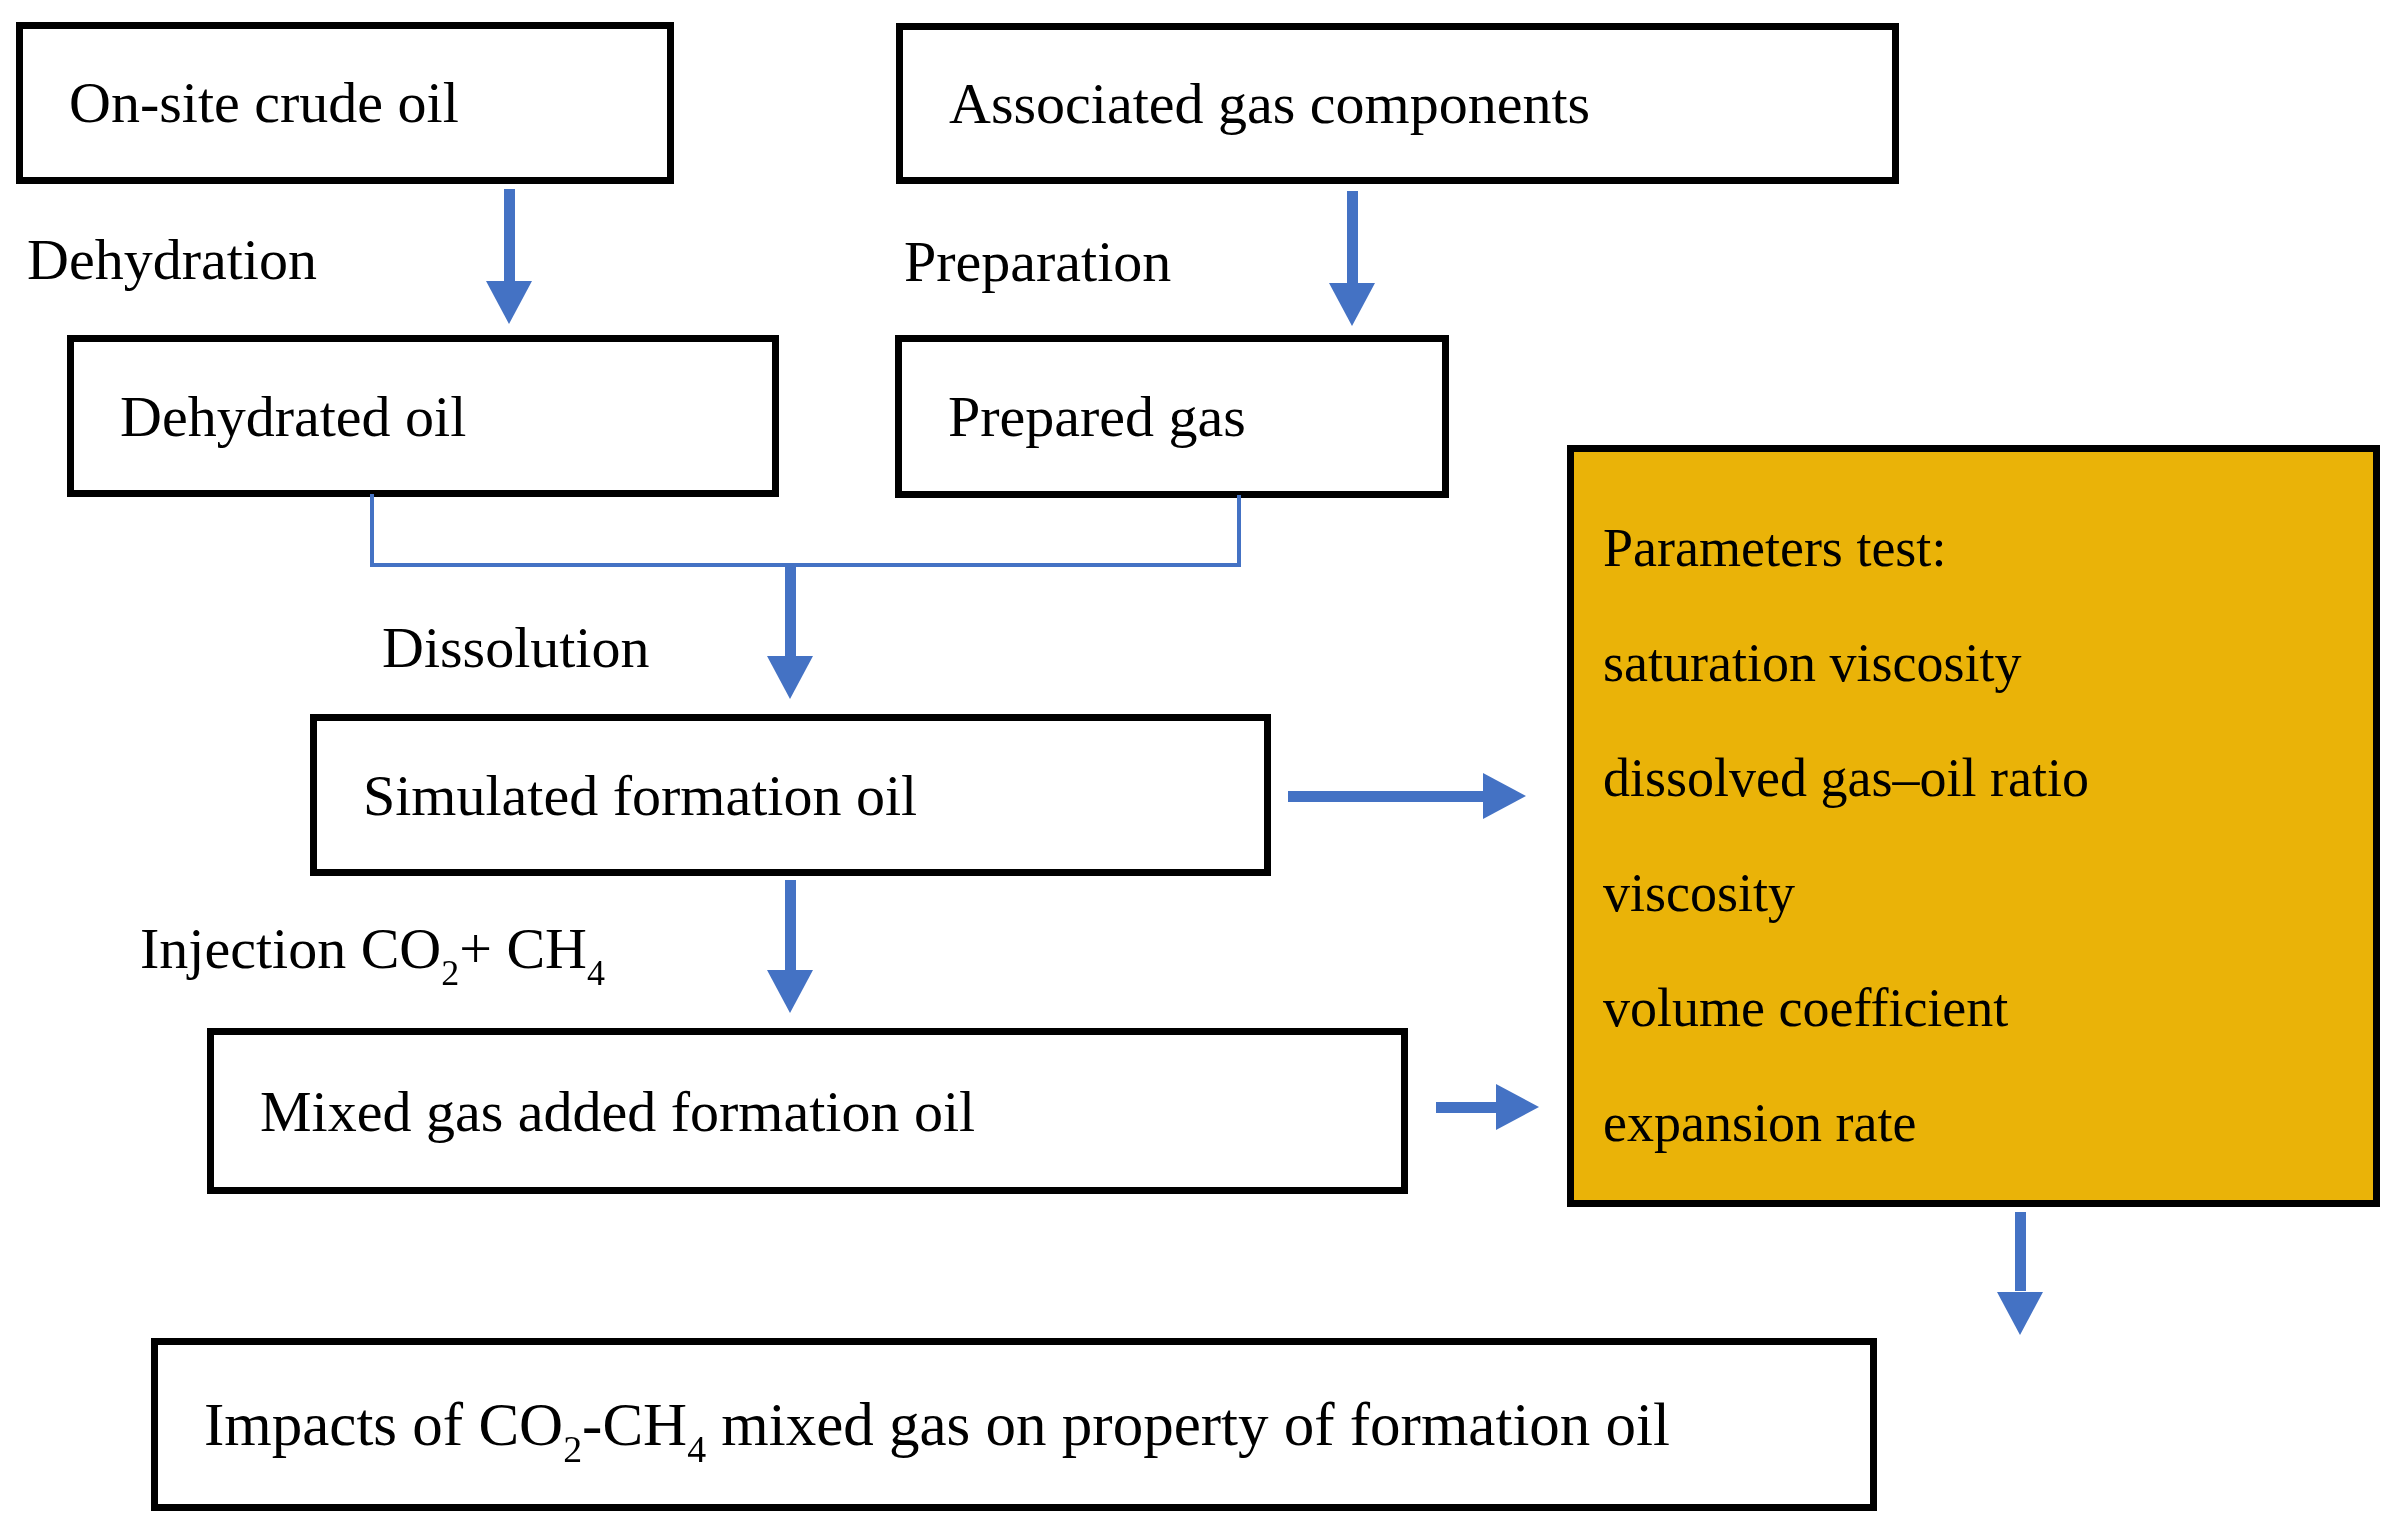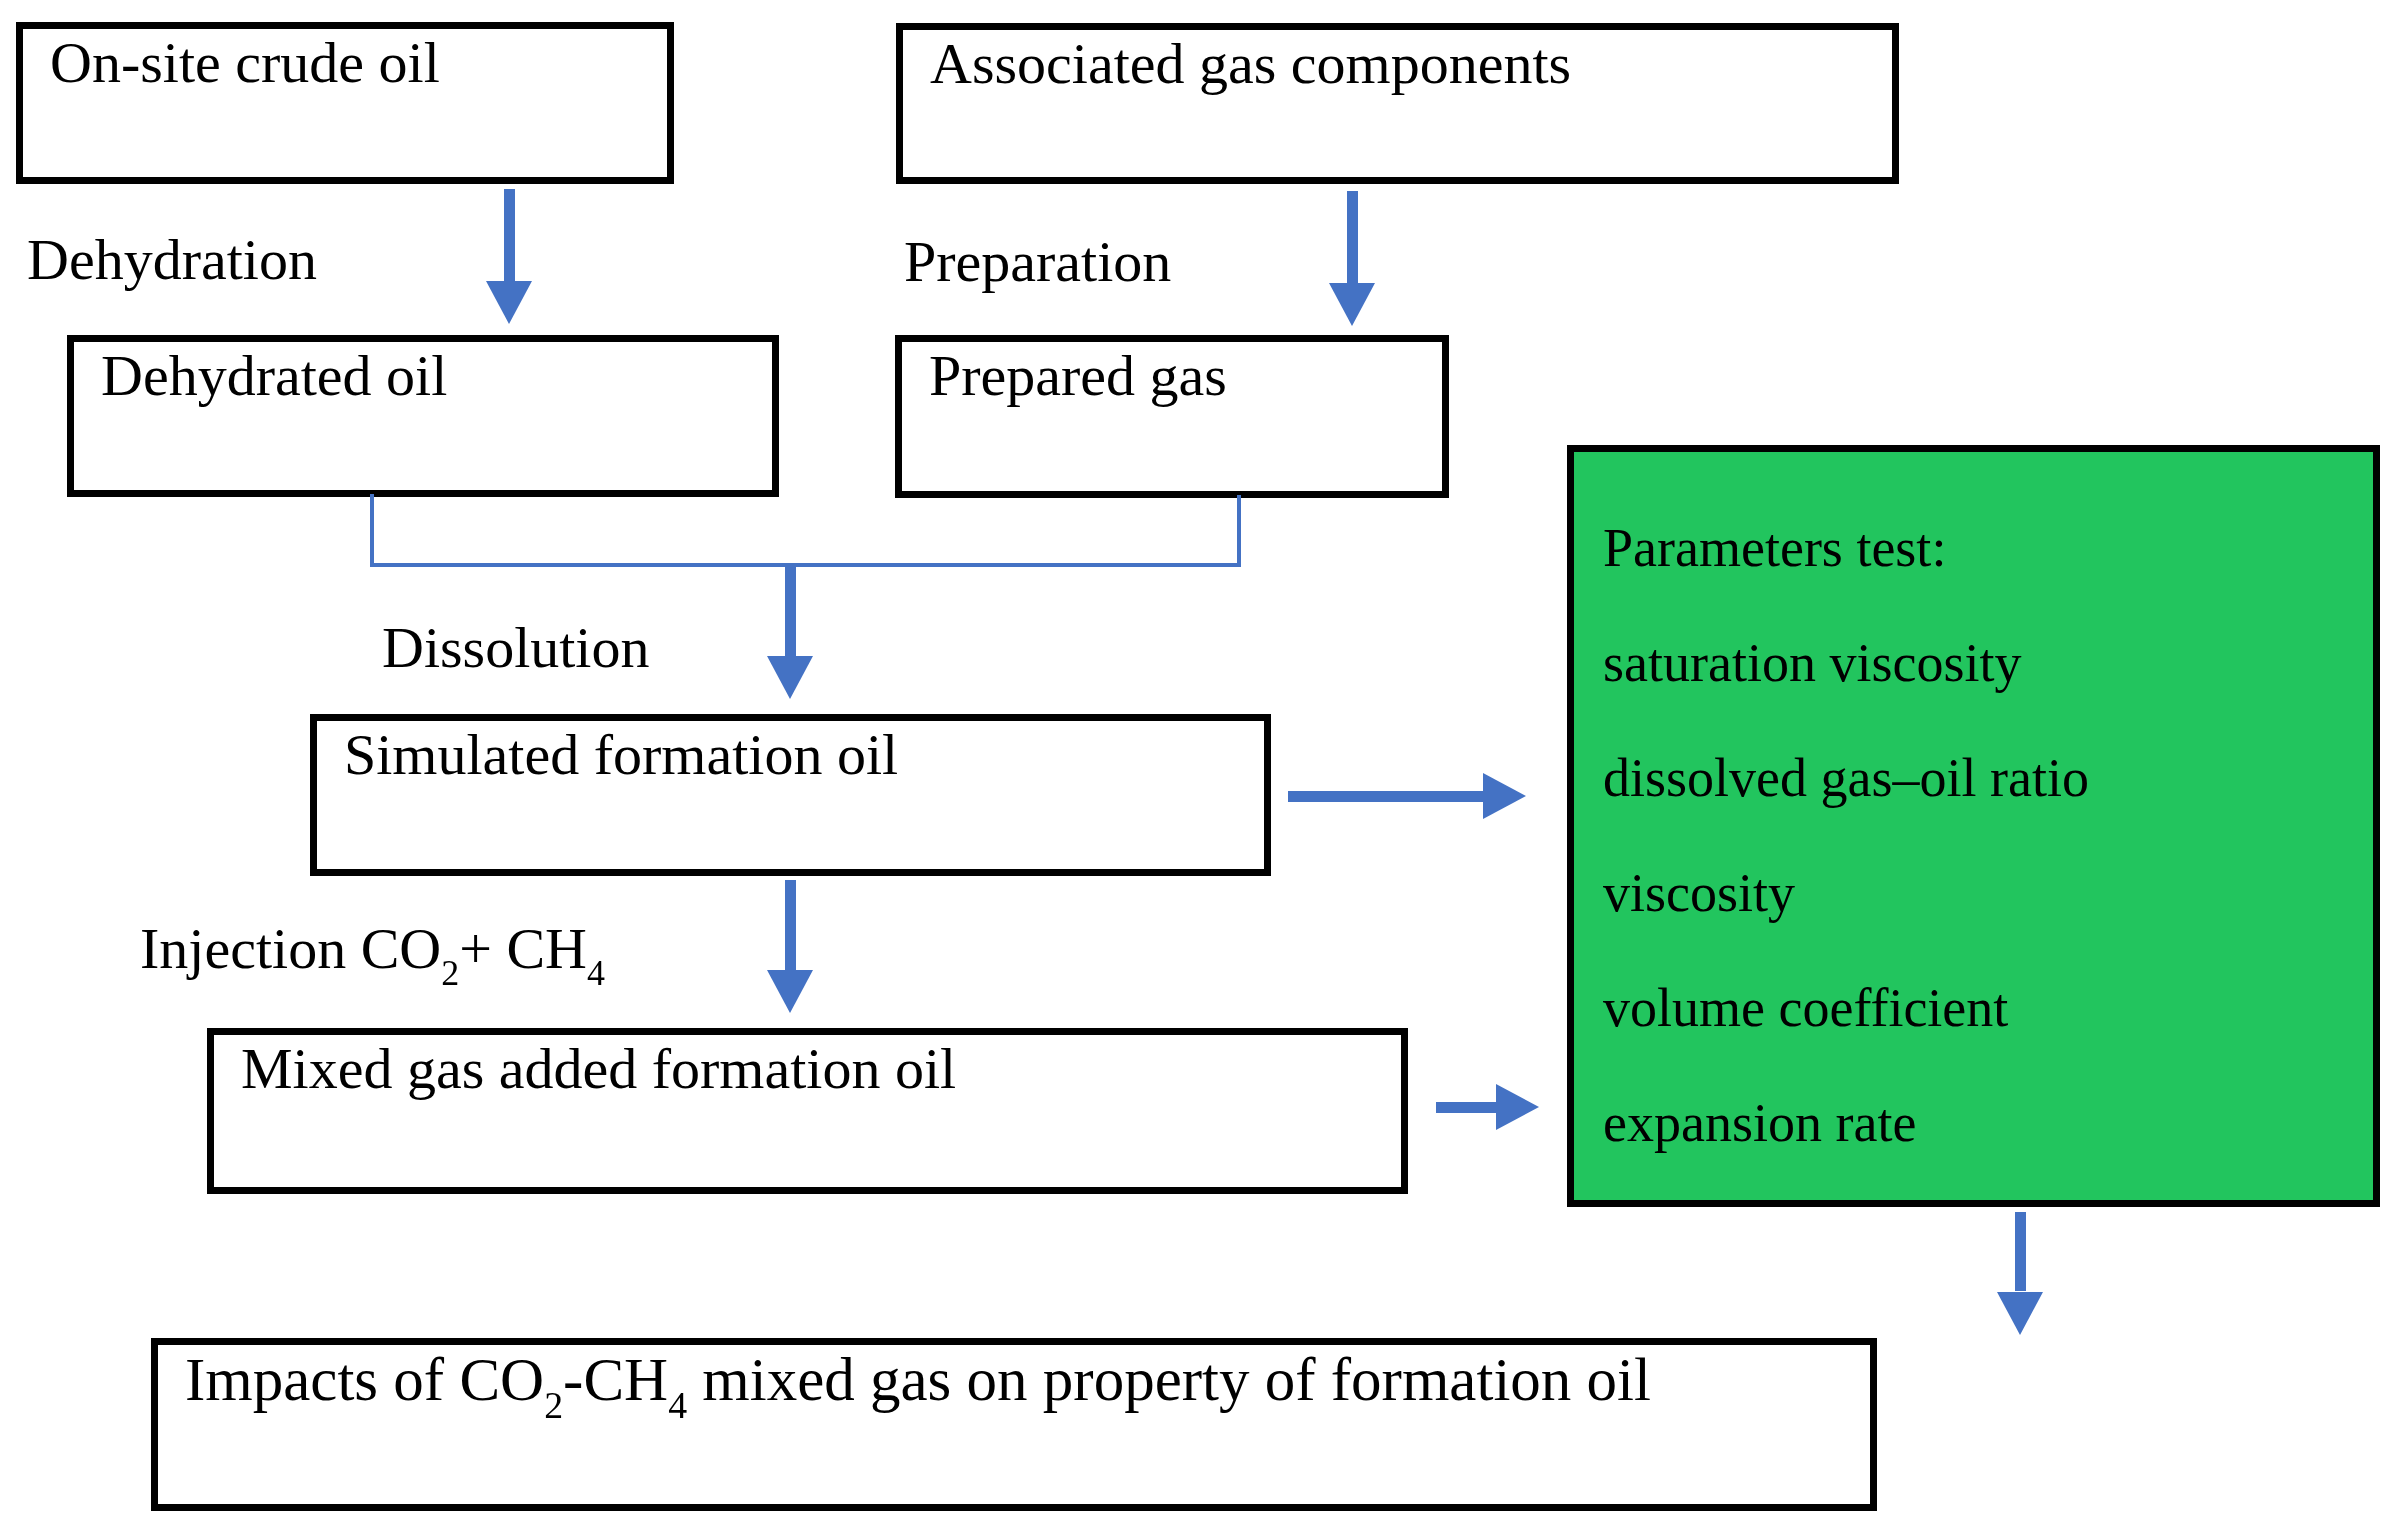--- a/index.html
+++ b/index.html
@@ -3,22 +3,22 @@
 <meta charset="utf-8">
 <style>
   :root { --blue:#4472C4; }
   html,body { margin:0; padding:0; background:#ffffff; }
   .canvas {
     position:relative; width:2401px; height:1523px; background:#ffffff;
     font-family:"Liberation Serif", serif; color:#000;
   }
   .node {
     position:absolute; box-sizing:border-box; background:#ffffff;
-    border:7.2px solid #000; display:flex; align-items:flex-start;
-    font-size:58px; padding-left:27px; white-space:nowrap;
+    border:7.2px solid #000; display:flex; align-items:center;
+    font-size:58px; padding-left:46px; white-space:nowrap;
   }
   .plabel {
     position:absolute; font-size:58px; white-space:nowrap; line-height:1;
   }
   sub { font-size:0.62em; line-height:0; position:relative; top:0.12em; }
   
   .arr-d { position:absolute; width:47px; }
   .arr-d .shaft { position:absolute; left:18px; top:0; width:10.8px; background:var(--blue); }
   .arr-d .head {
     position:absolute; left:0; bottom:0; width:0; height:0;
@@ -28,21 +28,21 @@
   
   .arr-r { position:absolute; height:47px; }
   .arr-r .shaft { position:absolute; top:18px; left:0; height:10.8px; background:var(--blue); }
   .arr-r .head {
     position:absolute; right:0; top:0; width:0; height:0;
     border-top:23.4px solid transparent; border-bottom:23.4px solid transparent;
     border-left:43px solid var(--blue);
   }
   .tline { position:absolute; background:var(--blue); }
   .params {
-    position:absolute; box-sizing:border-box; border:7.2px solid #000; background:#22c55e;
+    position:absolute; box-sizing:border-box; border:7.2px solid #000; background:#eab308;
     padding:38px 18px 0 29px; font-size:54px;
   }
   .params .pline { height:115px; display:flex; align-items:center; white-space:nowrap; }
   .node.big { font-size:61px; }
 </style>
 </head>
 <body>
 
 <div class="canvas">
 

